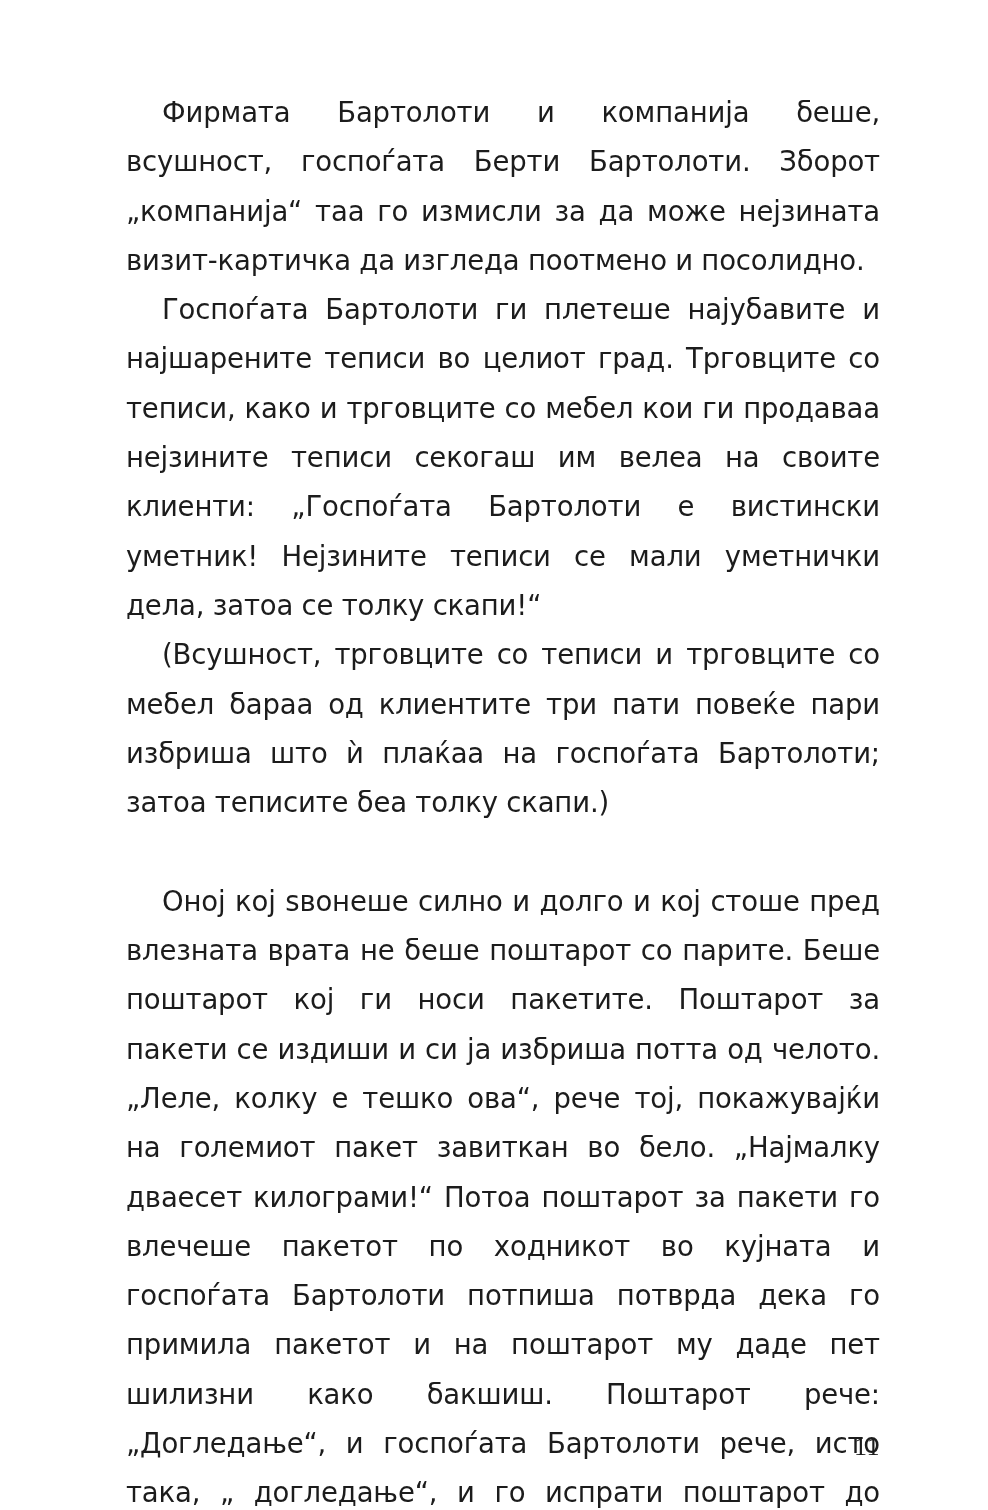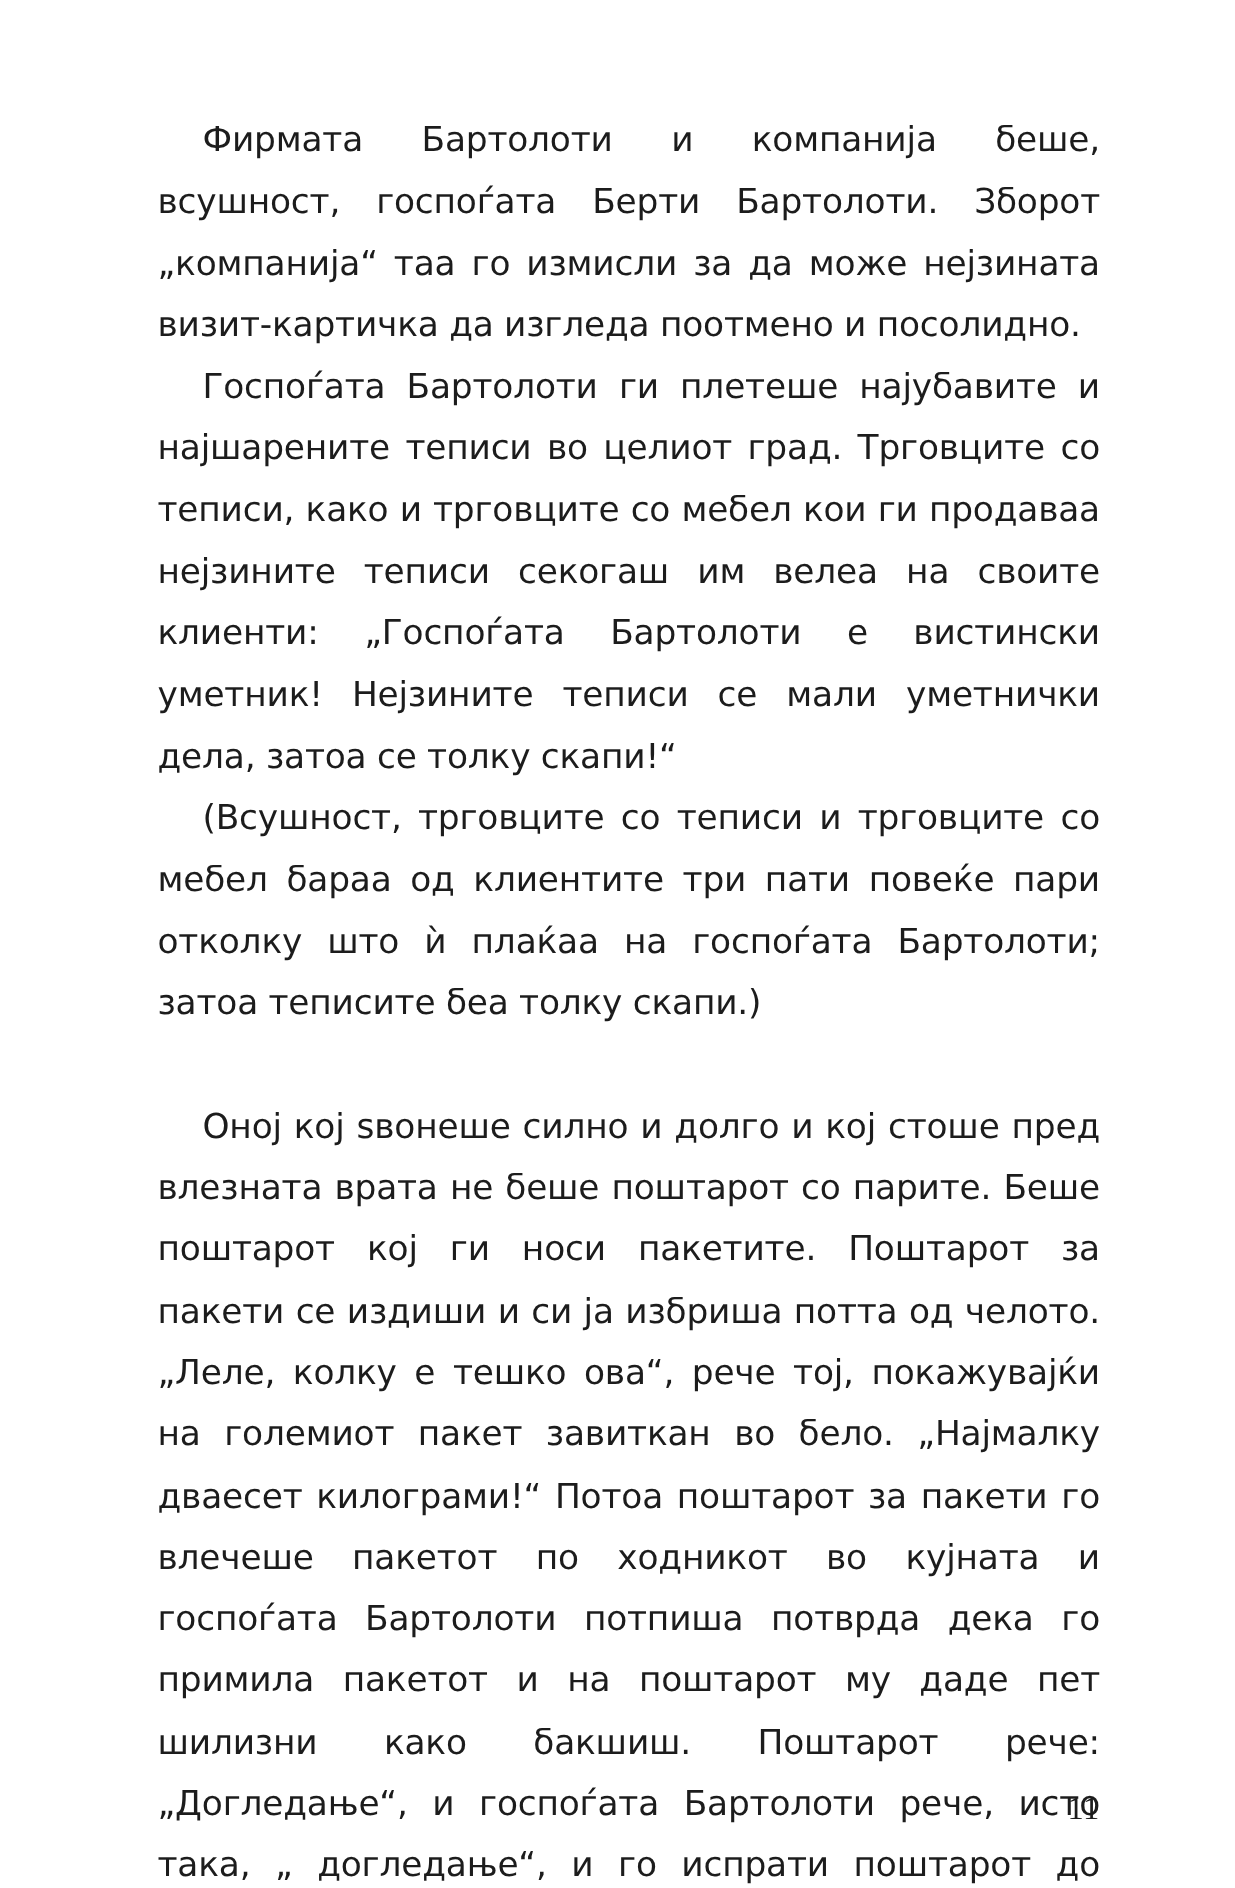--- a/index.html
+++ b/index.html
@@ -67,21 +67,21 @@
 <body>
 
 <div class="page">
 
   <div class="text-block">
 
     <p class="para">Фирмата Бартолоти и компанија беше, всушност, госпоѓата Берти Бартолоти. Зборот „компанија“ таа го измисли за да може нејзината визит-картичка да изгледа поотмено и посолидно.</p>
 
     <p class="para">Госпоѓата Бартолоти ги плетеше најубавите и најшарените теписи во целиот град. Трговците со теписи, како и трговците со мебел кои ги продаваа нејзините теписи секогаш им велеа на своите клиенти: „Госпоѓата Бартолоти е вистински уметник! Нејзините теписи се мали уметнички дела, затоа се толку скапи!“</p>
 
-    <p class="para">(Всушност, трговците со теписи и трговците со мебел бараа од клиентите три пати повеќе пари отколку што ѝ плаќаа на госпоѓата Бартолоти; затоа теписите беа толку скапи.)</p>
+    <p class="para">(Всушност, трговците со теписи и трговците со мебел бараа од клиентите три пати повеќе пари избриша што ѝ плаќаа на госпоѓата Бартолоти; затоа теписите беа толку скапи.)</p>
 
     <p class="para section-break">Оној кој ѕвонеше силно и долго и кој стоше пред влезната врата не беше поштарот со парите. Беше поштарот кој ги носи пакетите. Поштарот за пакети се издиши и си ја избриша потта од челото. „Леле, колку е тешко ова“, рече тој, покажувајќи на големиот пакет завиткан во бело. „Најмалку дваесет килограми!“ Потоа поштарот за пакети го влечеше пакетот по ходникот во кујната и госпоѓата Бартолоти потпиша потврда дека го примила пакетот и на поштарот му даде пет шилизни како бакшиш. Поштарот рече: „Догледање“, и госпоѓата Бартолоти рече, исто така, „ догледање“, и го испрати поштарот до влезната врата.</p>
 
   </div>
 
   <div class="page-number">11</div>
 
 </div>
 
 </body></html>

